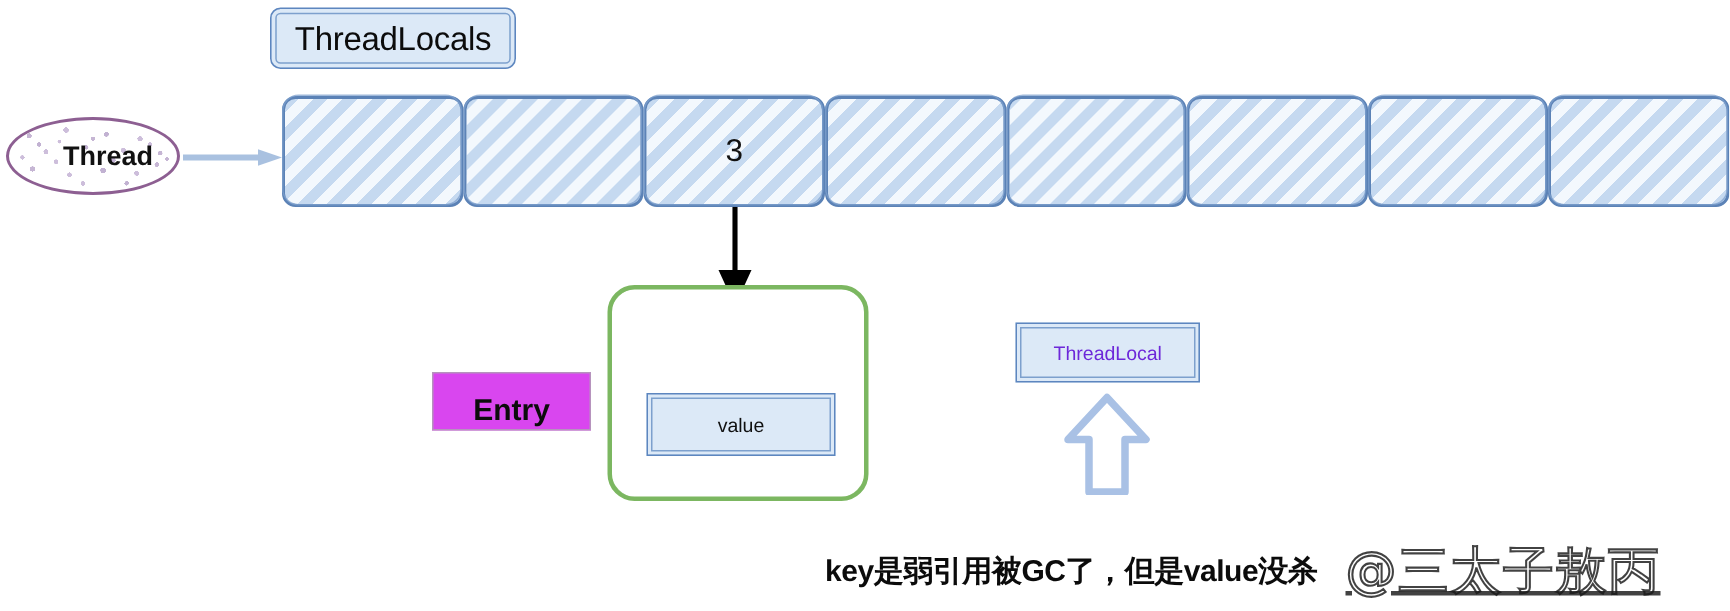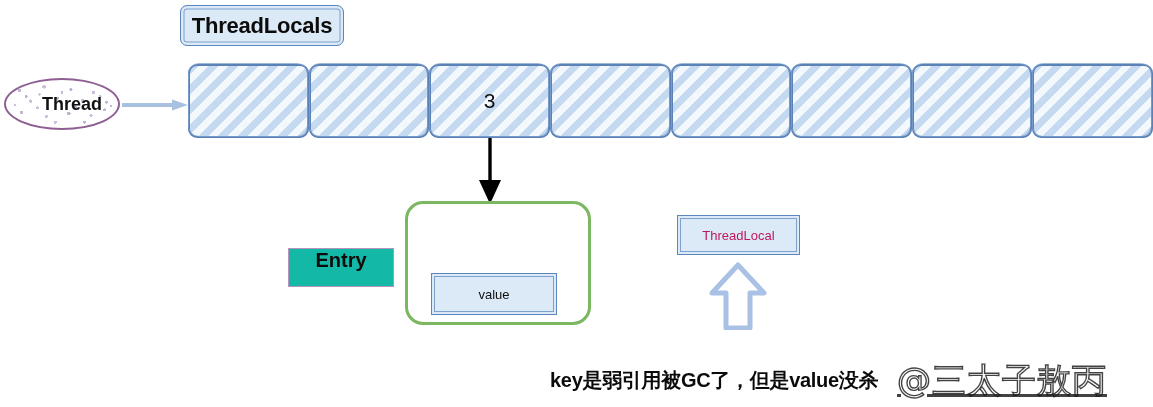--- a/index.html
+++ b/index.html
@@ -27,21 +27,21 @@
     background: #dce9f7;
     border: 1.5px solid #5d86bf;
     border-radius: 7px;
     box-shadow: inset 0 0 0 2.5px #dce9f7, inset 0 0 0 3.5px #7da0cd;
     display: flex;
     align-items: center;
     justify-content: center;
   }
   #threadlocals-box .txt {
     font-size: 22px;
-    font-weight: bold;
+    font-weight: normal;
     color: #0c0c0c;
     letter-spacing: -0.2px;
   }
 
   
   #thread-ellipse {
     position: absolute;
     left: 4px;
     top: 78px;
     width: 116px;
@@ -152,40 +152,39 @@
   }
 
   
   #entry-label {
     position: absolute;
     left: 288px;
     top: 248px;
     width: 106px;
     height: 39px;
     box-sizing: border-box;
-    background: #14b8a6;
+    background: #d946ef;
     border: 1.5px solid #b693bd;
     display: flex;
-    align-items: flex-start;
+    align-items: flex-end;
     justify-content: center;
   }
   #entry-label .txt {
     font-size: 20px;
     font-weight: bold;
     color: #0c0c0c;
   }
 
   
   #entry-box {
     position: absolute;
     left: 405px;
-    top: 201px;
+    top: 190px;
     width: 174px;
-    height: 124px;
-    padding-left: 12px;
+    height: 144px;
   }
   #entry-box .greenframe {
     position: absolute;
     left: 0; top: 0; right: 0; bottom: 0;
     border: 3px solid #7cb761;
     border-radius: 18px;
     background: #ffffff;
   }
   #entry-box .greenframe::after {
     content: "";
@@ -224,21 +223,21 @@
     box-sizing: border-box;
     background: #dce9f7;
     border: 1.4px solid #5d86bf;
     box-shadow: inset 0 0 0 2px #dce9f7, inset 0 0 0 3px #7da0cd;
     display: flex;
     align-items: center;
     justify-content: center;
   }
   #threadlocal-box .txt {
     font-size: 13px;
-    color: #be185d;
+    color: #6d28d9;
   }
 
   
   #hollow-arrow {
     position: absolute;
     left: 709px;
     top: 262px;
     width: 58px;
     height: 68px;
   }

